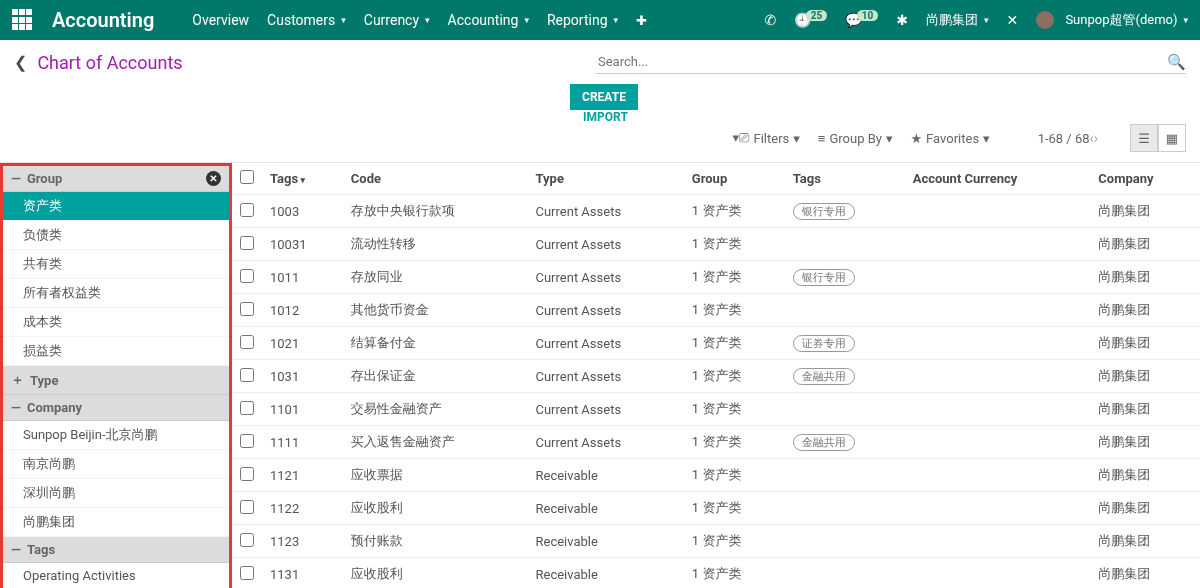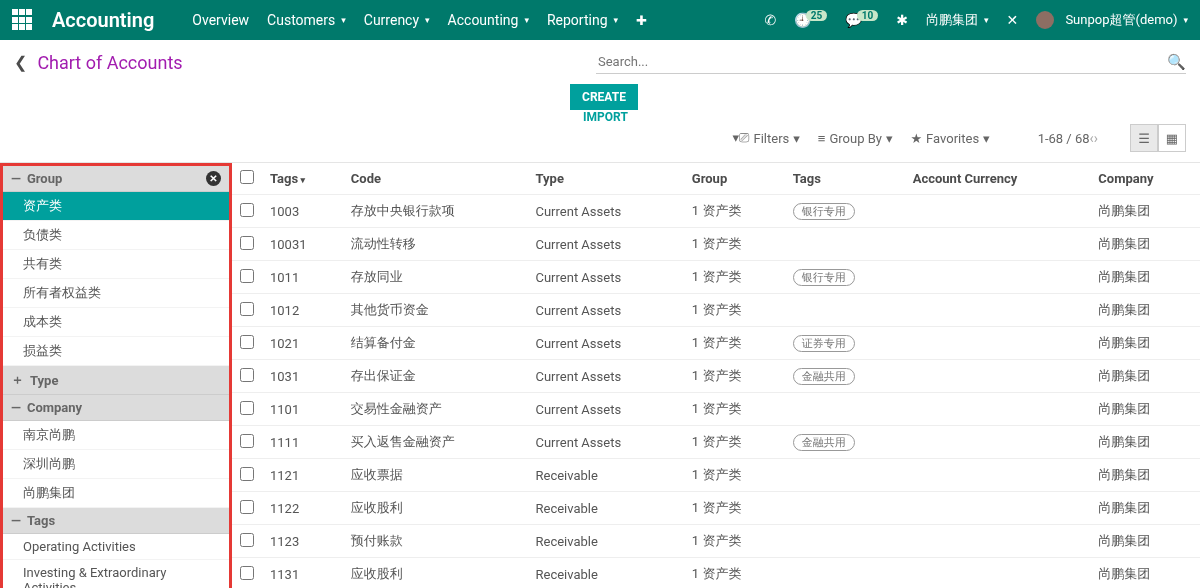--- a/index.html
+++ b/index.html
@@ -143,20 +143,21 @@
           <span class="pm">＋</span>
           <span>Type</span>
         </div>
     </div>
     <div class="facet">
       <div class="facet-head">
           <span class="pm">—</span>
           <span>Company</span>
         </div>
       <div id="facet-company-items">
+          <div class="facet-item">Sunpop Beijin-北京尚鹏</div>
           <div class="facet-item">南京尚鹏</div>
           <div class="facet-item">深圳尚鹏</div>
           <div class="facet-item">尚鹏集团</div>
         </div>
     </div>
     <div class="facet">
       <div class="facet-head">
           <span class="pm">—</span>
           <span>Tags</span>
         </div>

